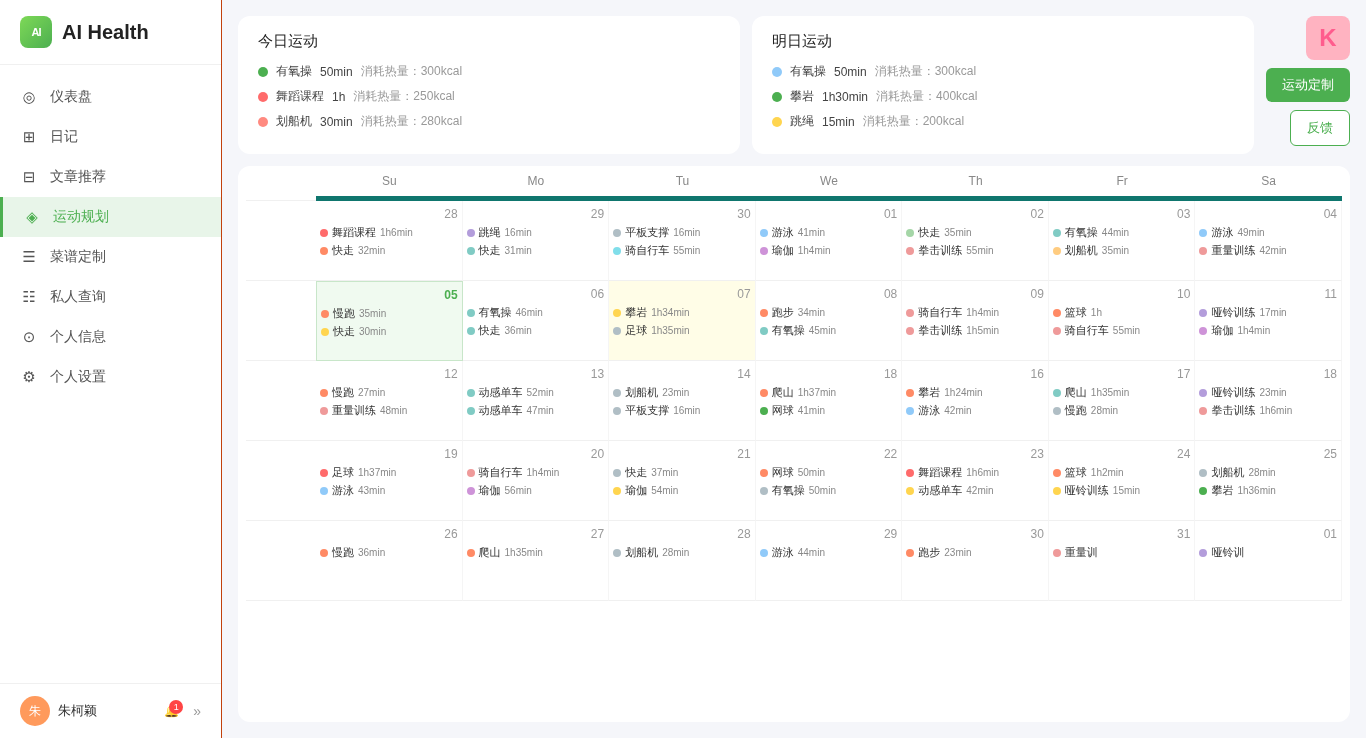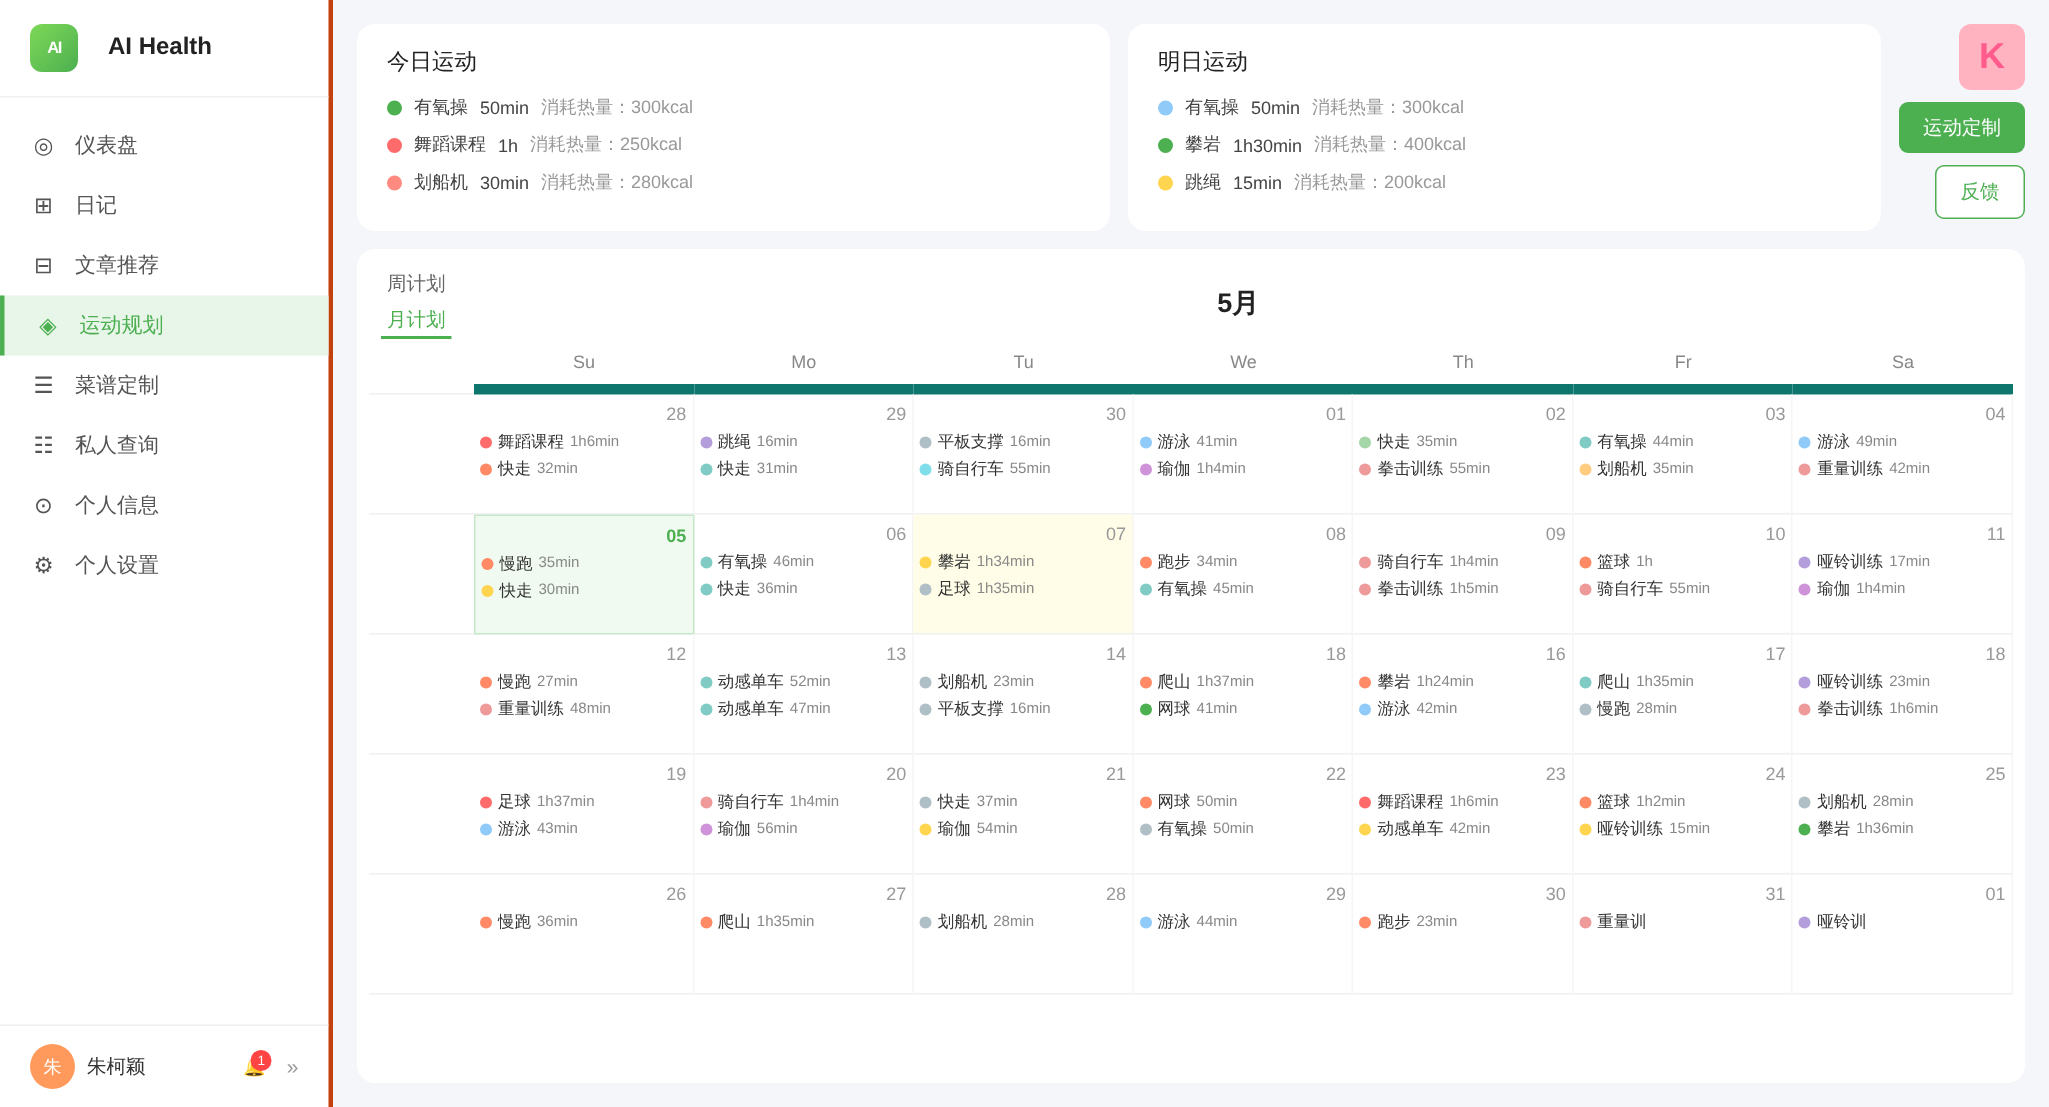--- a/index.html
+++ b/index.html
@@ -1,22 +1,22 @@
 <!DOCTYPE html>
 <html><head>
   <meta charset="utf-8">
   <style>
     * { box-sizing: border-box; margin: 0; padding: 0; }
     body { font-family: -apple-system, BlinkMacSystemFont, 'PingFang SC', 'Microsoft YaHei', sans-serif; background: #f5f6fa; display: flex; height: 738px; overflow: hidden; font-size: 12px; }
 
     
-    .sidebar { width: 222px; background: #fff; display: flex; flex-direction: column; border-right: 3px solid #c2410c; flex-shrink: 0; }
+    .sidebar { width: 222px; background: #fff; display: flex; flex-direction: column; border-right: 1px solid #c2410c; flex-shrink: 0; }
     .sidebar-logo { display: flex; align-items: center; gap: 10px; padding: 16px 20px; border-bottom: 1px solid #f0f0f0; }
     .logo-icon { width: 32px; height: 32px; border-radius: 8px; background: linear-gradient(135deg, #7ed957, #4caf50); display: flex; align-items: center; justify-content: center; color: white; font-weight: bold; font-size: 14px; }
-    .logo-text { font-size: 16px; font-weight: 600; color: #222; margin-left: 10px; }
+    .logo-text { font-size: 20px; font-weight: 600; color: #222; }
     .sidebar-nav { flex: 1; padding: 12px 0; }
     .nav-item { display: flex; align-items: center; gap: 12px; padding: 11px 20px; cursor: pointer; color: #555; font-size: 14px; border-radius: 0; }
     .nav-item.active { background: #e8f5e9; color: #4caf50; font-weight: 500; border-left: 3px solid #4caf50; }
     .nav-item .nav-icon { width: 18px; height: 18px; display: flex; align-items: center; justify-content: center; font-size: 15px; }
     .sidebar-bottom { padding: 12px 20px; border-top: 1px solid #f0f0f0; display: flex; align-items: center; gap: 8px; }
     .avatar { width: 30px; height: 30px; border-radius: 50%; background: #ff9a5c; display: flex; align-items: center; justify-content: center; color: white; font-size: 12px; font-weight: 500; }
     .username { flex: 1; font-size: 13px; color: #333; }
     .notif-btn { position: relative; cursor: pointer; }
     .notif-dot { position: absolute; top: -4px; right: -4px; width: 14px; height: 14px; background: #ff4444; border-radius: 50%; color: white; font-size: 9px; display: flex; align-items: center; justify-content: center; }
     .collapse-btn { cursor: pointer; color: #999; font-size: 14px; margin-left: 6px; }
@@ -41,21 +41,21 @@
     
     .calendar-section { background: #fff; border-radius: 12px; flex: 1; overflow: hidden; display: flex; flex-direction: column; }
     .calendar-header { display: flex; align-items: center; padding: 12px 16px 0; gap: 0; }
     .tab-label { font-size: 13px; color: #666; cursor: pointer; padding: 2px 4px; }
     .tab-label.active { color: #4caf50; border-bottom: 2px solid #4caf50; }
     .month-title { font-size: 18px; font-weight: 600; color: #222; flex: 1; text-align: center; }
 
     
     .calendar-body { flex: 1; overflow-y: auto; padding: 0 8px 8px; }
     .calendar-grid { display: grid; grid-template-columns: 70px repeat(7, 1fr); width: 100%; }
-    .grid-header { text-align: center; padding: 8px 4px; font-size: 12px; color: #888; font-weight: 500; border-bottom: 7px solid #0f766e; }
+    .grid-header { text-align: center; padding: 8px 4px; font-size: 12px; color: #888; font-weight: 500; border-bottom: 5px solid #0f766e; }
     .grid-corner { border-bottom: 1px solid #f0f0f0; }
     .grid-cell { border-bottom: 1px solid #f0f0f0; border-right: 1px solid #f5f5f5; padding: 6px 4px; min-height: 80px; vertical-align: top; position: relative; }
     .grid-cell.today { background: #f0faf0; border: 1px solid #c8e6c9; }
     .grid-cell.highlight { background: #fffde7; }
     .cell-date { font-size: 12px; color: #999; text-align: right; margin-bottom: 4px; font-weight: 400; }
     .cell-date.today-num { color: #4caf50; font-weight: 700; }
     .workout-item { display: flex; align-items: center; gap: 4px; margin-bottom: 3px; font-size: 11px; color: #333; flex-wrap: wrap; }
     .workout-dot { width: 8px; height: 8px; border-radius: 50%; flex-shrink: 0; }
     .workout-name { font-weight: 500; }
     .workout-time { color: #888; font-size: 10px; }
@@ -169,27 +169,20 @@
     <div class="right-buttons">
       <div class="klarna-logo">
         <span class="klarna-k">K</span>
       </div>
       <button class="btn-green">运动定制</button>
       <button class="btn-outline">反馈</button>
     </div>
   </div>
 
   <div class="calendar-section">
-    <div class="calendar-header">
-      <div style="display:flex;flex-direction:column;gap:2px;margin-right:16px;">
-        <span class="tab-label">周计划</span>
-        <span class="tab-label active">月计划</span>
-      </div>
-      <div class="month-title">5月</div>
-    </div>
 
     <div class="calendar-body">
       <div class="calendar-grid">
 
         <div class="grid-corner"></div>
         <div class="grid-header">Su</div>
         <div class="grid-header">Mo</div>
         <div class="grid-header">Tu</div>
         <div class="grid-header">We</div>
         <div class="grid-header">Th</div>

